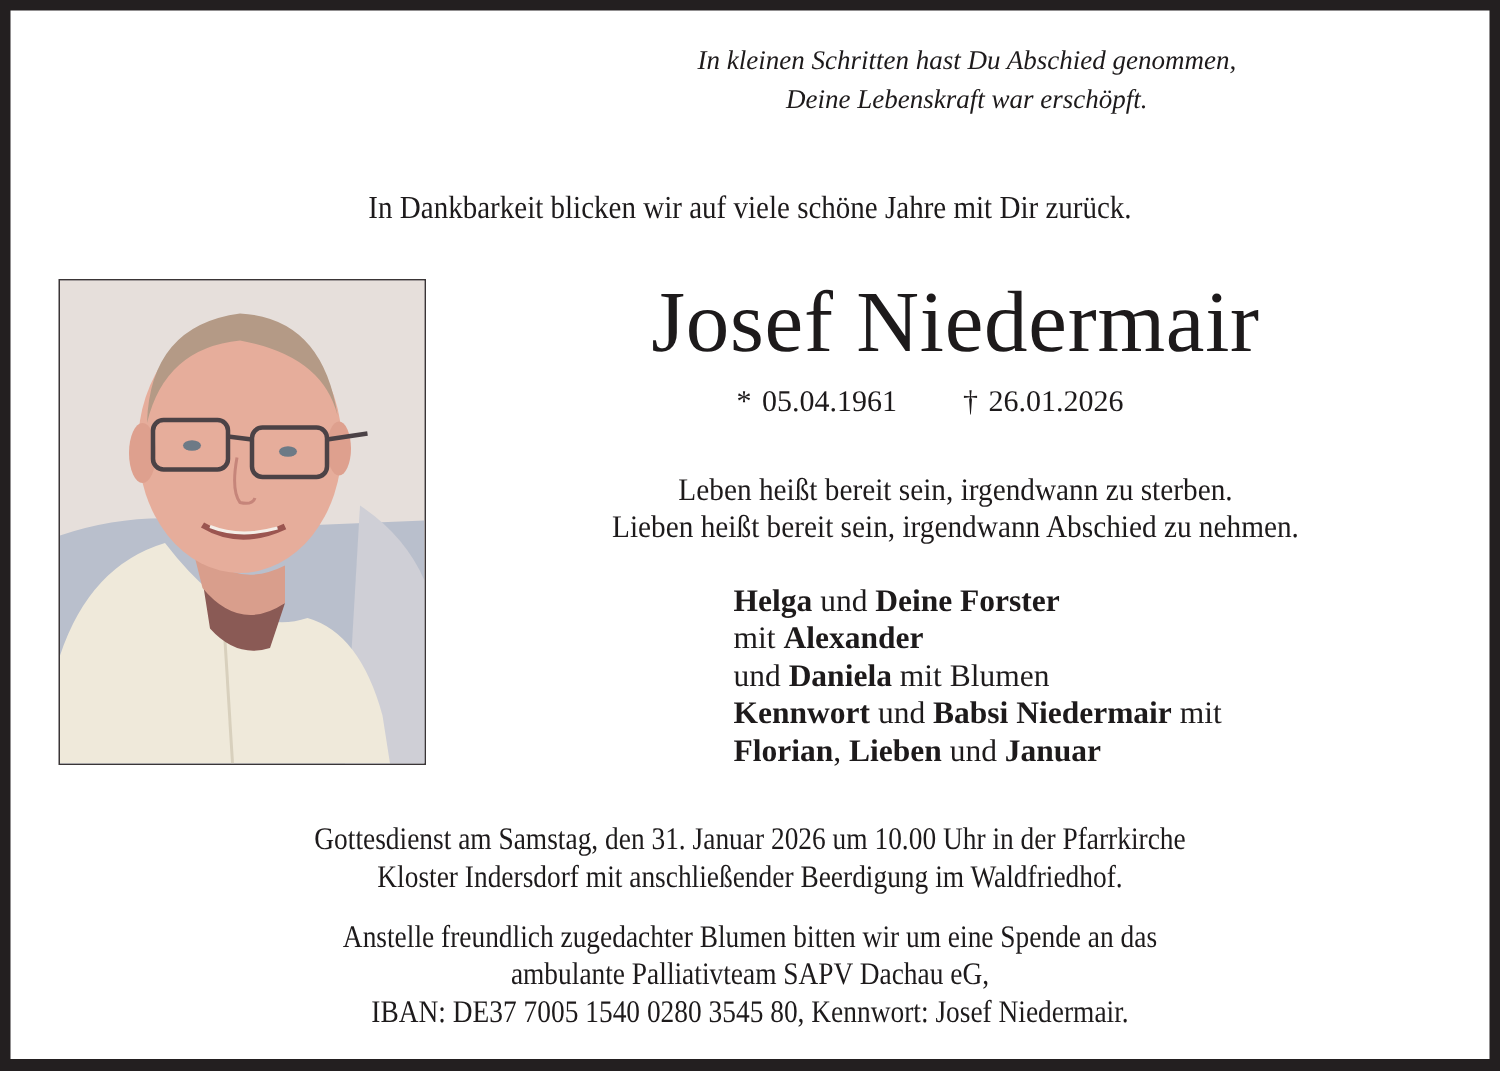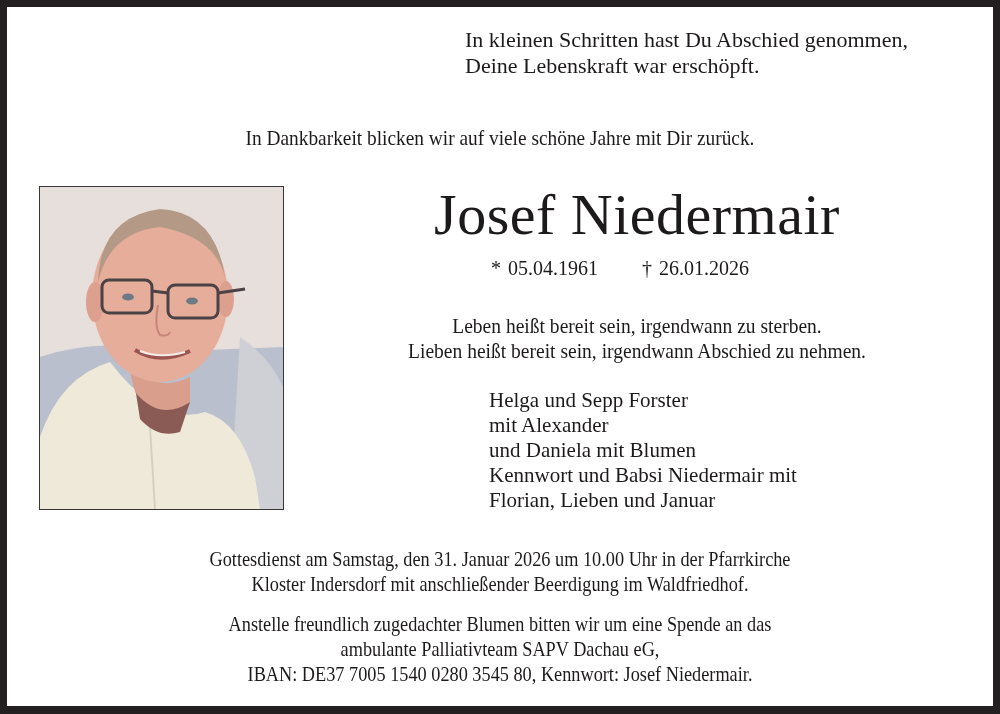--- a/index.html
+++ b/index.html
@@ -10,21 +10,21 @@
       color: #1d1a1b;
     }
     .card {
       position: absolute; left: 7px; top: 7px;
       width: 986px; height: 699px;
       background: #ffffff;
     }
     .abs { position: absolute; white-space: nowrap; }
     .motto {
       left: 458px; top: 20px;
-      font-size: 22px; line-height: 26px;
+      font-style: italic; font-size: 18px; line-height: 26px; text-align: center;
     }
     .thanks {
       left: 0; width: 986px; top: 119px; text-align: center;
       font-size: 21.5px; transform: scaleX(0.9); transform-origin: 50% 0;
     }
     .photo {
       left: 32px; top: 179px; width: 243px; height: 322px;
       border: 1.5px solid #3a3536; overflow: hidden;
       background: linear-gradient(180deg, #e9e3df 0%, #ddd6d2 60%, #c9ccd6 100%);
     }
@@ -37,21 +37,21 @@
     }
     .dates .gap { display: inline-block; width: 44px; }
     .quote {
       left: 300px; width: 660px; top: 307px; text-align: center;
       font-size: 21px; line-height: 25px;
       transform: scaleX(0.93); transform-origin: 50% 0;
     }
     .family {
       left: 482px; top: 381px; font-size: 21px; line-height: 25px;
     }
-    .family b { font-weight: 400; }
+    .family b { font-weight: 700; }
     .service {
       left: 0; width: 986px; top: 540px; text-align: center;
       font-size: 21px; line-height: 25px;
       transform: scaleX(0.87); transform-origin: 50% 0;
     }
     .donation {
       left: 0; width: 986px; top: 605px; text-align: center;
       font-size: 21px; line-height: 25px;
       transform: scaleX(0.87); transform-origin: 50% 0;
     }
@@ -107,21 +107,21 @@
     <span>* 05.04.1961</span><span class="gap"></span><span>† 26.01.2026</span>
   </div>
 
   <div class="abs quote">
     <div>Leben heißt bereit sein, irgendwann zu sterben.</div>
     <div>Lieben heißt bereit sein, irgendwann Abschied zu nehmen.</div>
   </div>
 
   <div class="abs family">
     <div>
-      <b>Helga</b><span> und </span><b>Sepp Forster</b>
+      <b>Helga</b><span> und </span><b>Deine Forster</b>
     </div>
     <div>
       <span>mit </span><b>Alexander</b>
     </div>
     <div>
       <span>und </span><b>Daniela</b><span> mit Blumen</span>
     </div>
     <div>
       <b>Kennwort</b><span> und </span><b>Babsi Niedermair</b><span> mit</span>
     </div>

